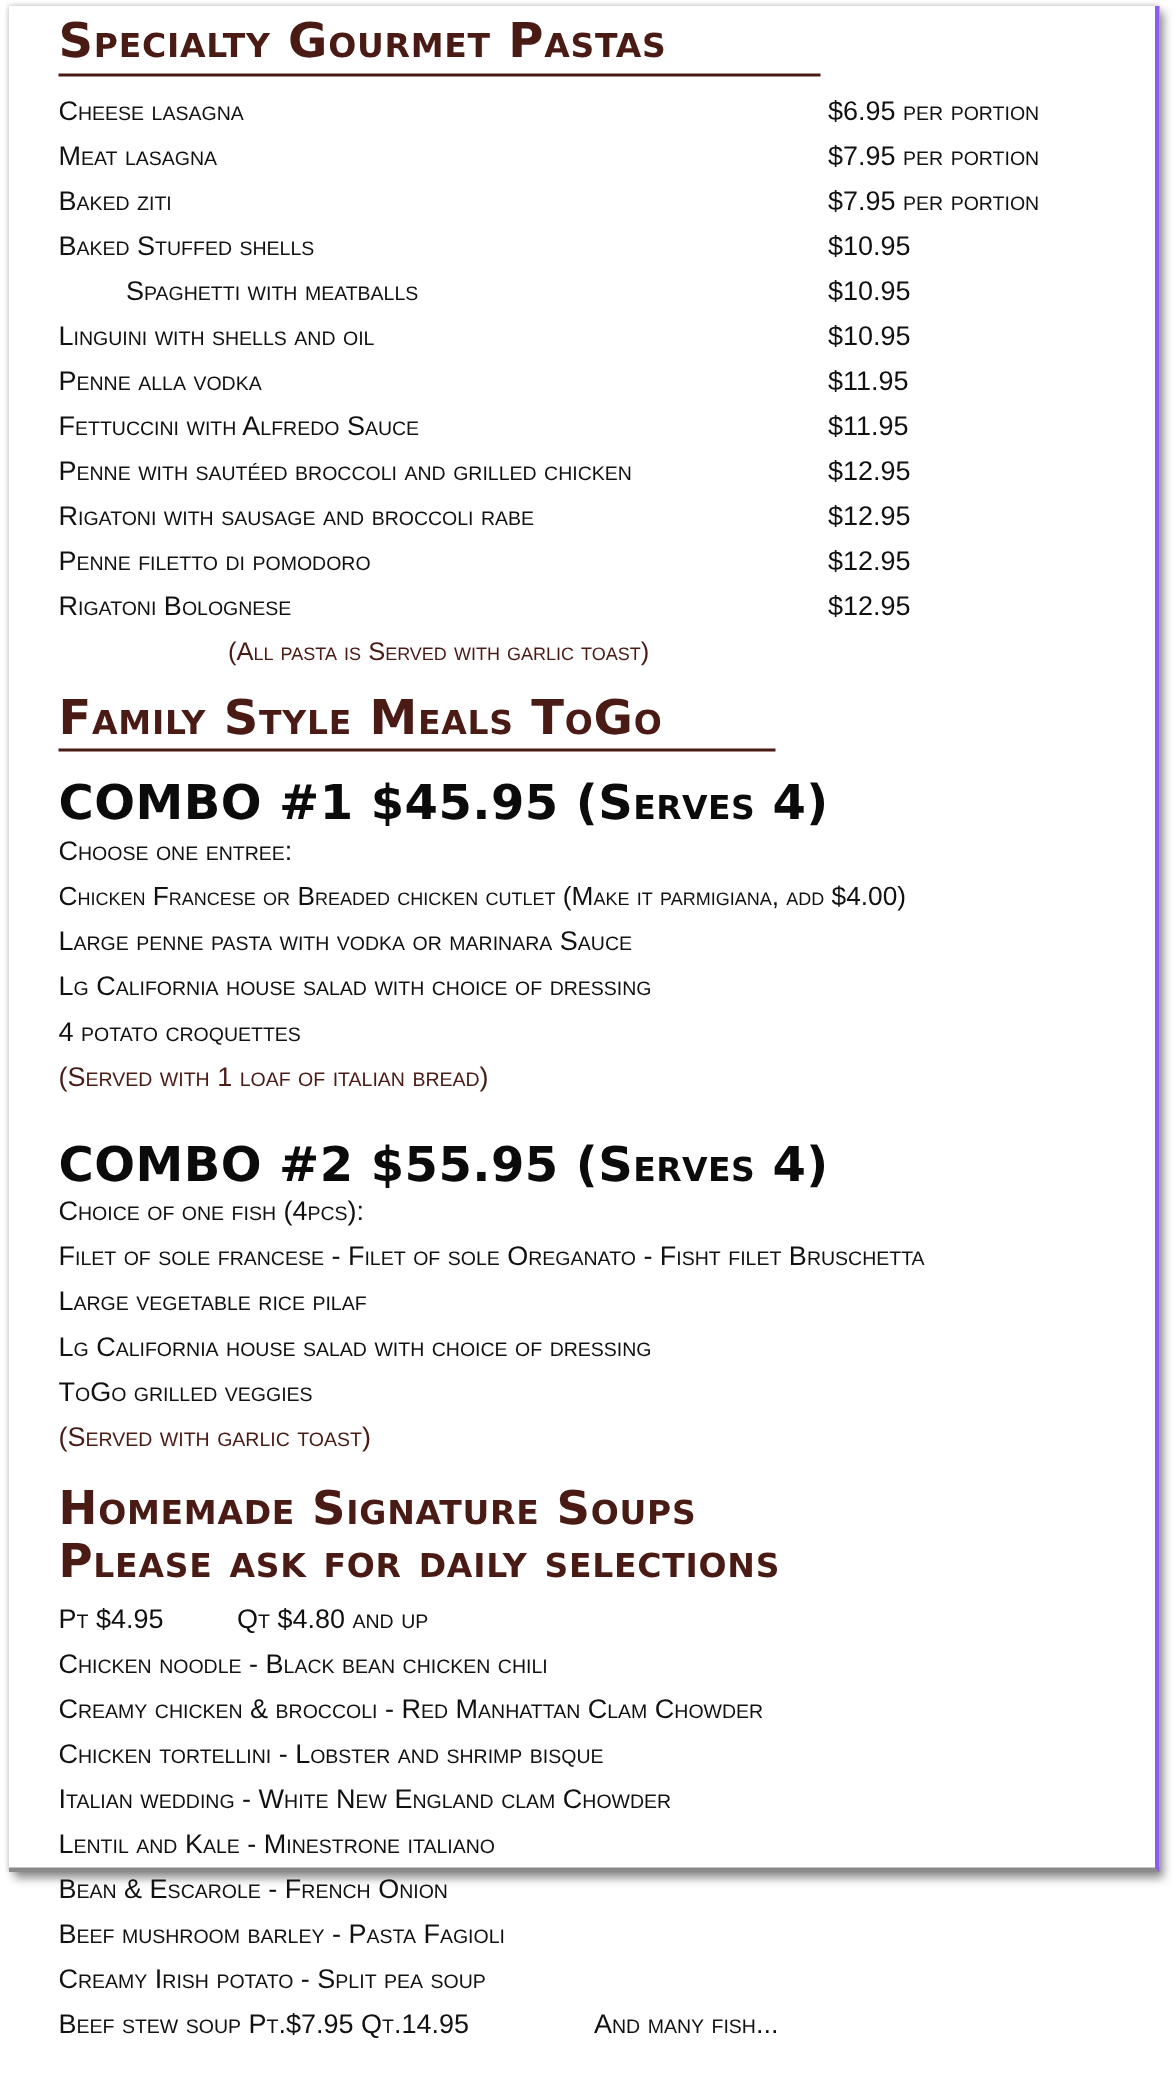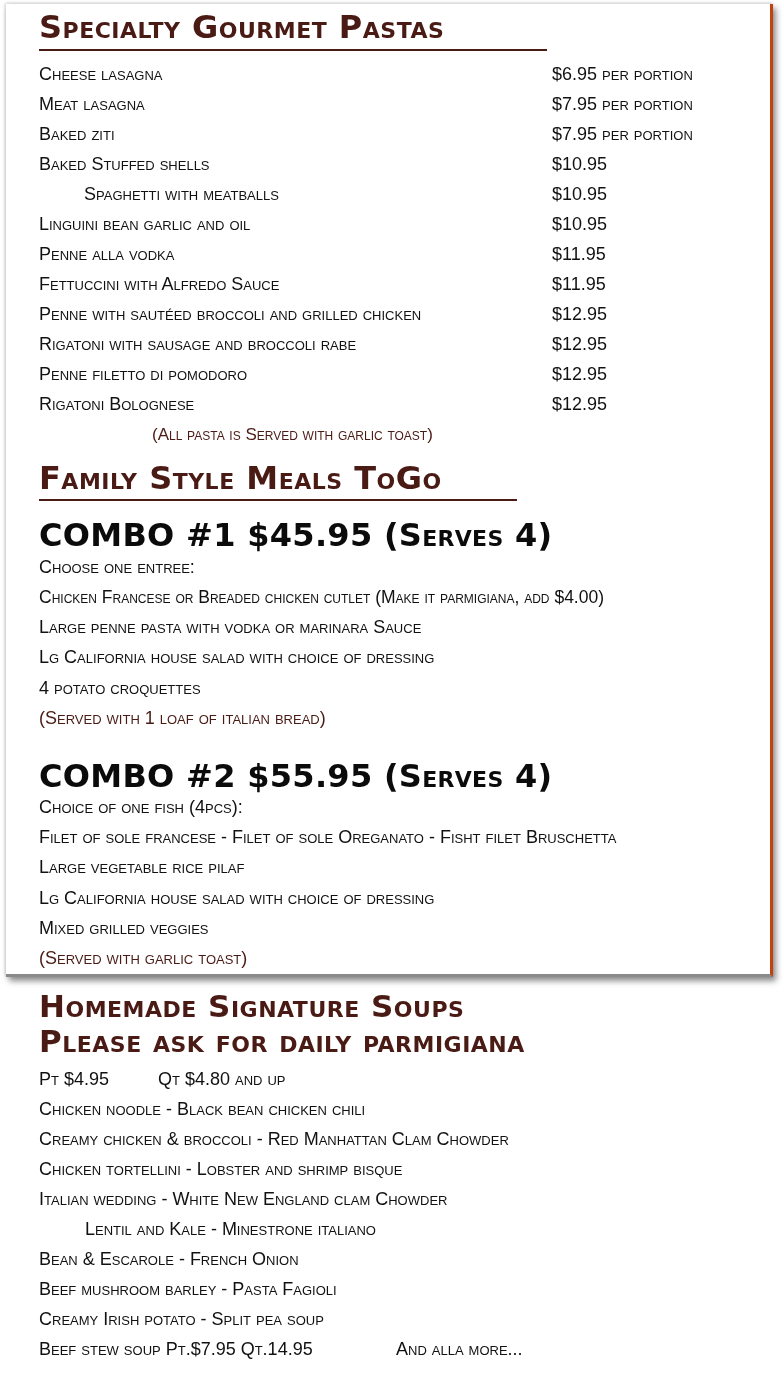--- a/index.html
+++ b/index.html
@@ -1,20 +1,20 @@
 <!DOCTYPE html>
 <html><head>
   <meta charset="utf-8">
   <style>
     html, body { margin: 0; padding: 0; background: #ffffff; }
     body { width: 784px; height: 1399px; position: relative; overflow: hidden; font-family: "Liberation Sans", "DejaVu Sans", sans-serif; }
     .page {
-      position: absolute; left: 6px; top: 4px; width: 767px; height: 973px;
+      position: absolute; left: 6px; top: 4px; width: 767px; height: 1244px;
       background: #ffffff;
-      border-right: 3px solid #c2410c; border-bottom: 3px solid #8a8a8a;
+      border-right: 3px solid #8b5cf6; border-bottom: 3px solid #8a8a8a;
       box-shadow: 3px 4px 6px rgba(0,0,0,0.45), -1px -1px 3px rgba(0,0,0,0.18);
       box-sizing: border-box;
     }
     .h1 {
       position: absolute; left: 33px; color: #4a1a14;
       font-family: "DejaVu Sans", sans-serif; font-weight: bold;
       font-variant: small-caps; letter-spacing: 0.5px; white-space: nowrap;
       transform-origin: left top;
     }
     .rule { position: absolute; left: 33px; height: 2px; background: #4a1a14; }
@@ -46,21 +46,21 @@
   <div class="row" style="top:60px;">Cheese lasagna</div>
   <div class="price" style="top:60px;">$6.95 per portion</div>
   <div class="row" style="top:90px;">Meat lasagna</div>
   <div class="price" style="top:90px;">$7.95 per portion</div>
   <div class="row" style="top:120px;">Baked ziti</div>
   <div class="price" style="top:120px;">$7.95 per portion</div>
   <div class="row" style="top:150px;">Baked Stuffed shells</div>
   <div class="price" style="top:150px;">$10.95</div>
   <div class="row" style="top:180px;margin-left:45px;">Spaghetti with meatballs</div>
   <div class="price" style="top:180px;">$10.95</div>
-  <div class="row" style="top:210px;">Linguini bean garlic and oil</div>
+  <div class="row" style="top:210px;">Linguini with shells and oil</div>
   <div class="price" style="top:210px;">$10.95</div>
   <div class="row" style="top:240px;">Penne alla vodka</div>
   <div class="price" style="top:240px;">$11.95</div>
   <div class="row" style="top:270px;">Fettuccini with Alfredo Sauce</div>
   <div class="price" style="top:270px;">$11.95</div>
   <div class="row" style="top:300px;">Penne with sautéed broccoli and grilled chicken</div>
   <div class="price" style="top:300px;">$12.95</div>
   <div class="row" style="top:330px;">Rigatoni with sausage and broccoli rabe</div>
   <div class="price" style="top:330px;">$12.95</div>
   <div class="row" style="top:360px;">Penne filetto di pomodoro</div>
@@ -79,33 +79,33 @@
   <div class="row" style="top:613px;">Large penne pasta with vodka or marinara Sauce</div>
   <div class="row" style="top:643px;">Lg California house salad with choice of dressing</div>
   <div class="row" style="top:674px;">4 potato croquettes</div>
   <div class="row note" style="top:704px;">(Served with 1 loaf of italian bread)</div>
 
   <div class="combo" style="top:753px;">COMBO #2  $55.95 (Serves 4)</div>
   <div class="row" style="top:793px;">Choice of one fish (4pcs):</div>
   <div class="row" style="top:823px;">Filet of sole francese - Filet of sole Oreganato - Fisht filet Bruschetta</div>
   <div class="row" style="top:853px;">Large vegetable rice pilaf</div>
   <div class="row" style="top:884px;">Lg California house salad with choice of dressing</div>
-  <div class="row" style="top:914px;">Mixed grilled veggies</div>
+  <div class="row" style="top:914px;">ToGo grilled veggies</div>
   <div class="row note" style="top:944px;">(Served with garlic toast)</div>
 
   <div class="h1" style="top:985px;font-size:31px;line-height:34px;">Homemade Signature Soups</div>
-  <div class="h1" style="top:1020px;font-size:31px;line-height:34px;">Please ask for daily parmigiana</div>
+  <div class="h1" style="top:1020px;font-size:31px;line-height:34px;">Please ask for daily selections</div>
 
   <div class="row" style="top:1065px;">Pt $4.95</div>
   <div class="row" style="top:1065px;left:152px;">Qt $4.80 and up</div>
 
   <div class="row" style="top:1095px;">Chicken noodle - Black bean chicken chili</div>
   <div class="row" style="top:1125px;">Creamy chicken &amp; broccoli - Red Manhattan Clam Chowder</div>
   <div class="row" style="top:1155px;">Chicken tortellini - Lobster and shrimp bisque</div>
   <div class="row" style="top:1185px;">Italian wedding  - White New England clam Chowder</div>
-  <div class="row" style="top:1215px;margin-left:46px;">Lentil and Kale  - Minestrone italiano</div>
+  <div class="row" style="top:1215px;">Lentil and Kale  - Minestrone italiano</div>
   <div class="row" style="top:1245px;">Bean &amp; Escarole - French Onion</div>
   <div class="row" style="top:1275px;">Beef mushroom barley   - Pasta Fagioli</div>
   <div class="row" style="top:1305px;">Creamy Irish potato - Split pea soup</div>
   <div class="row" style="top:1335px;">Beef stew soup Pt.$7.95  Qt.14.95</div>
-  <div class="row" style="top:1335px;left:390px;">And alla more...</div>
+  <div class="row" style="top:1335px;left:390px;">And many fish...</div>
 
 </div>
 
 </body></html>

